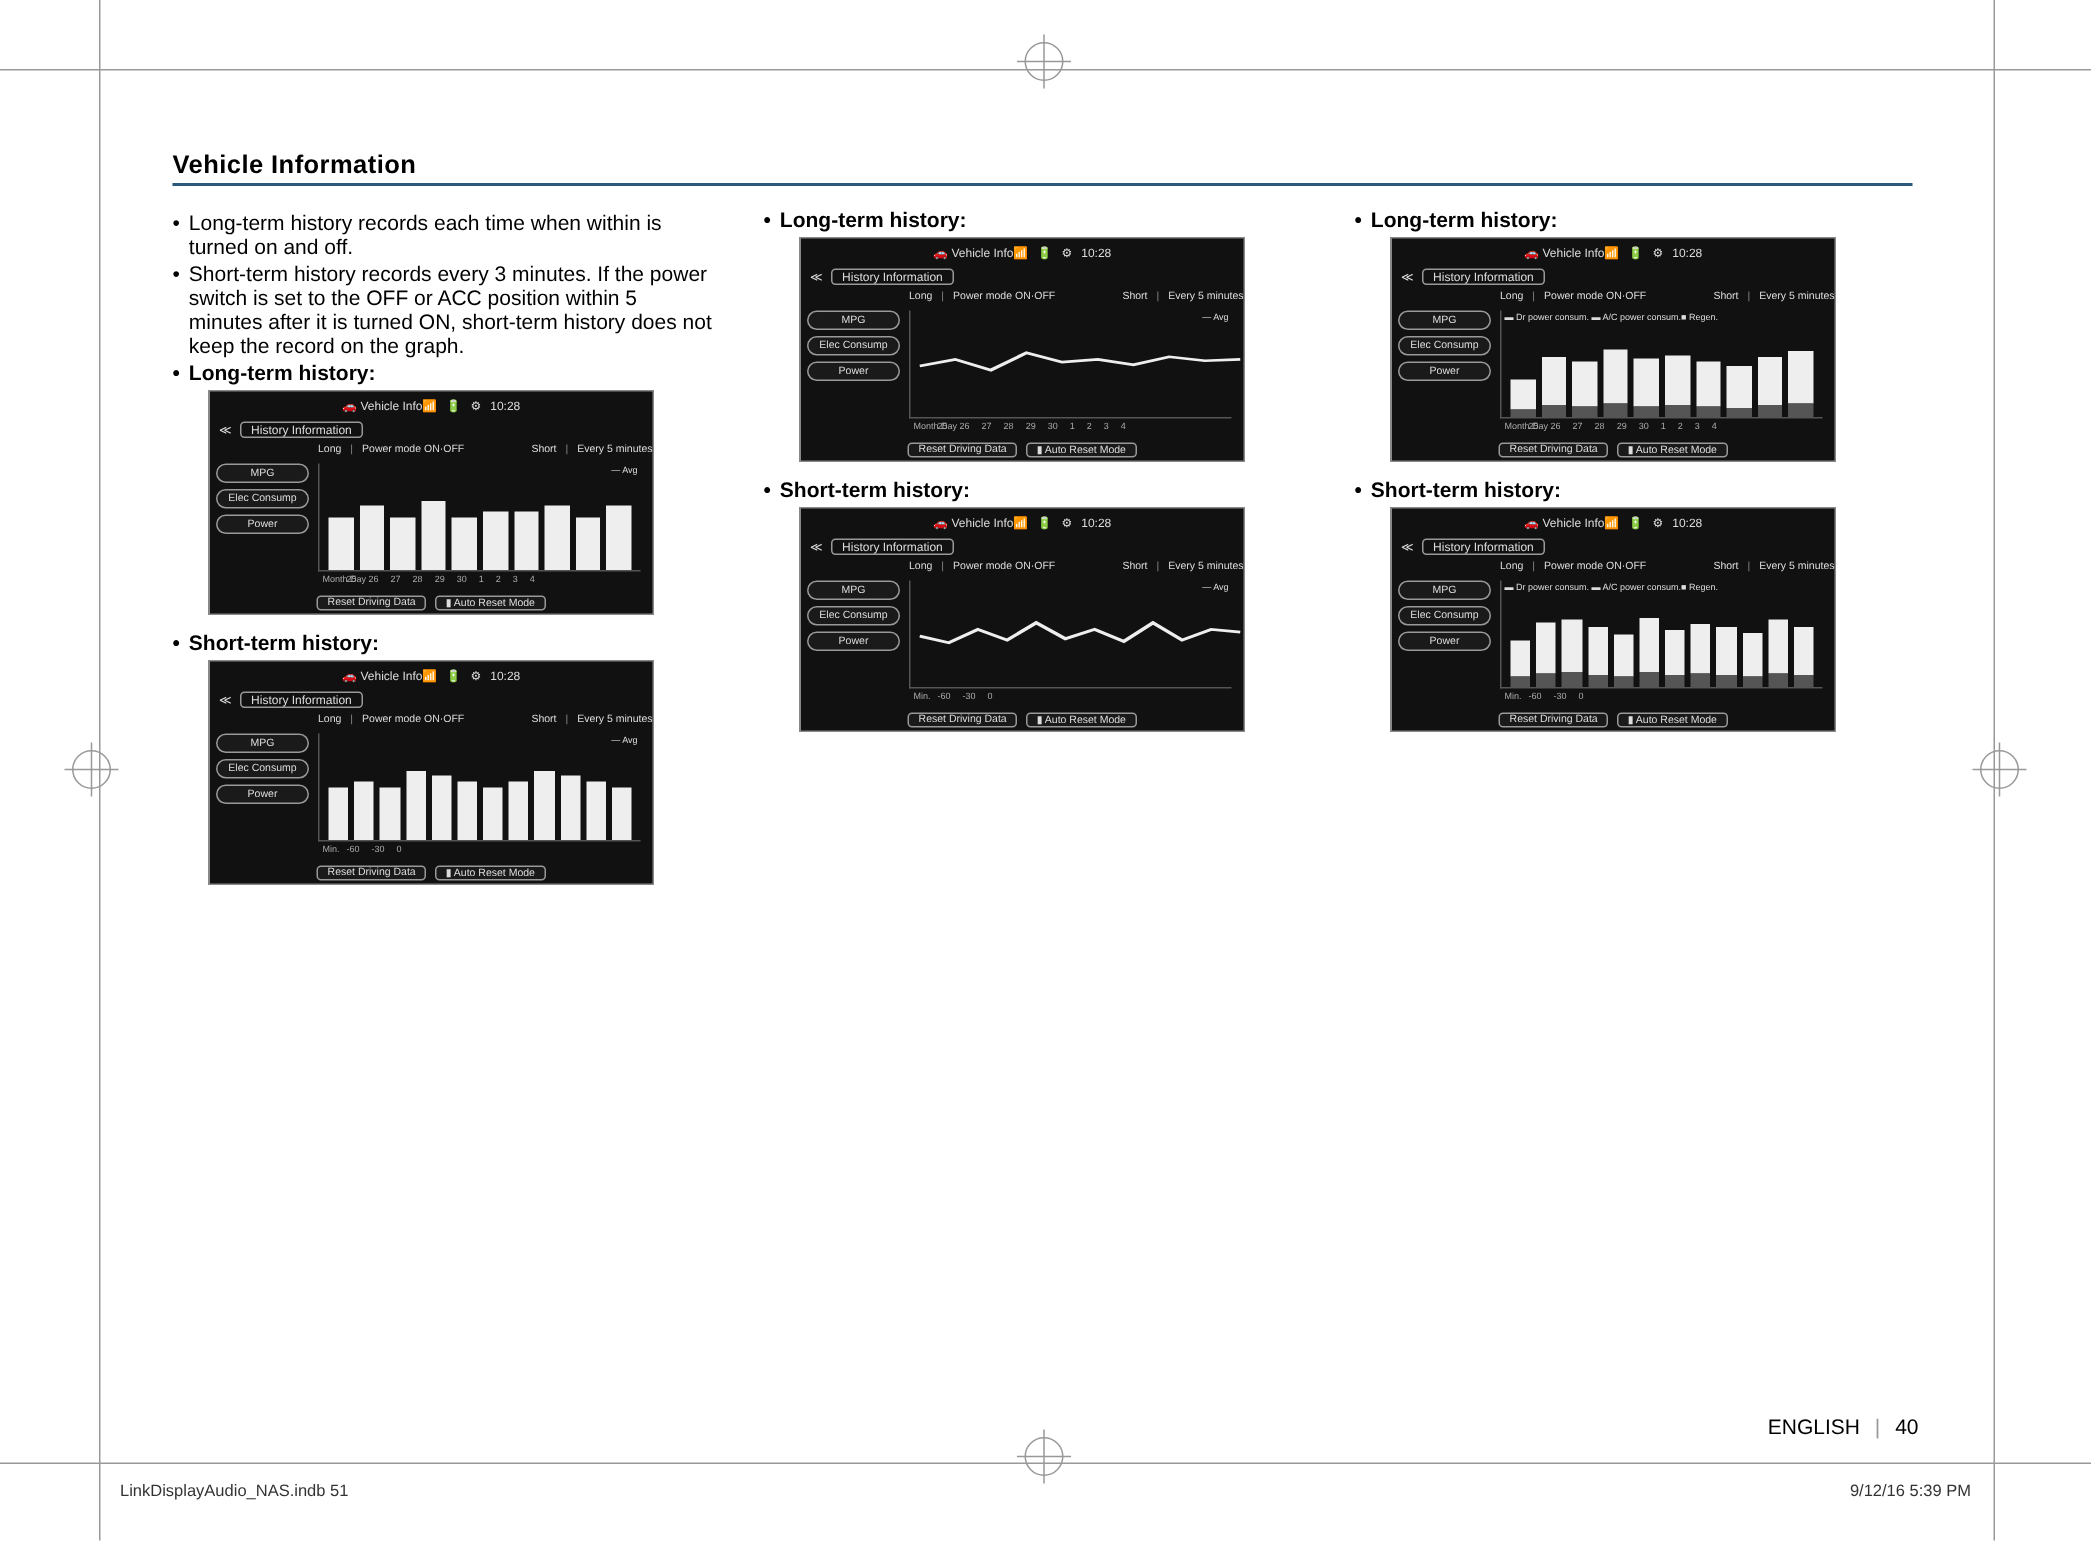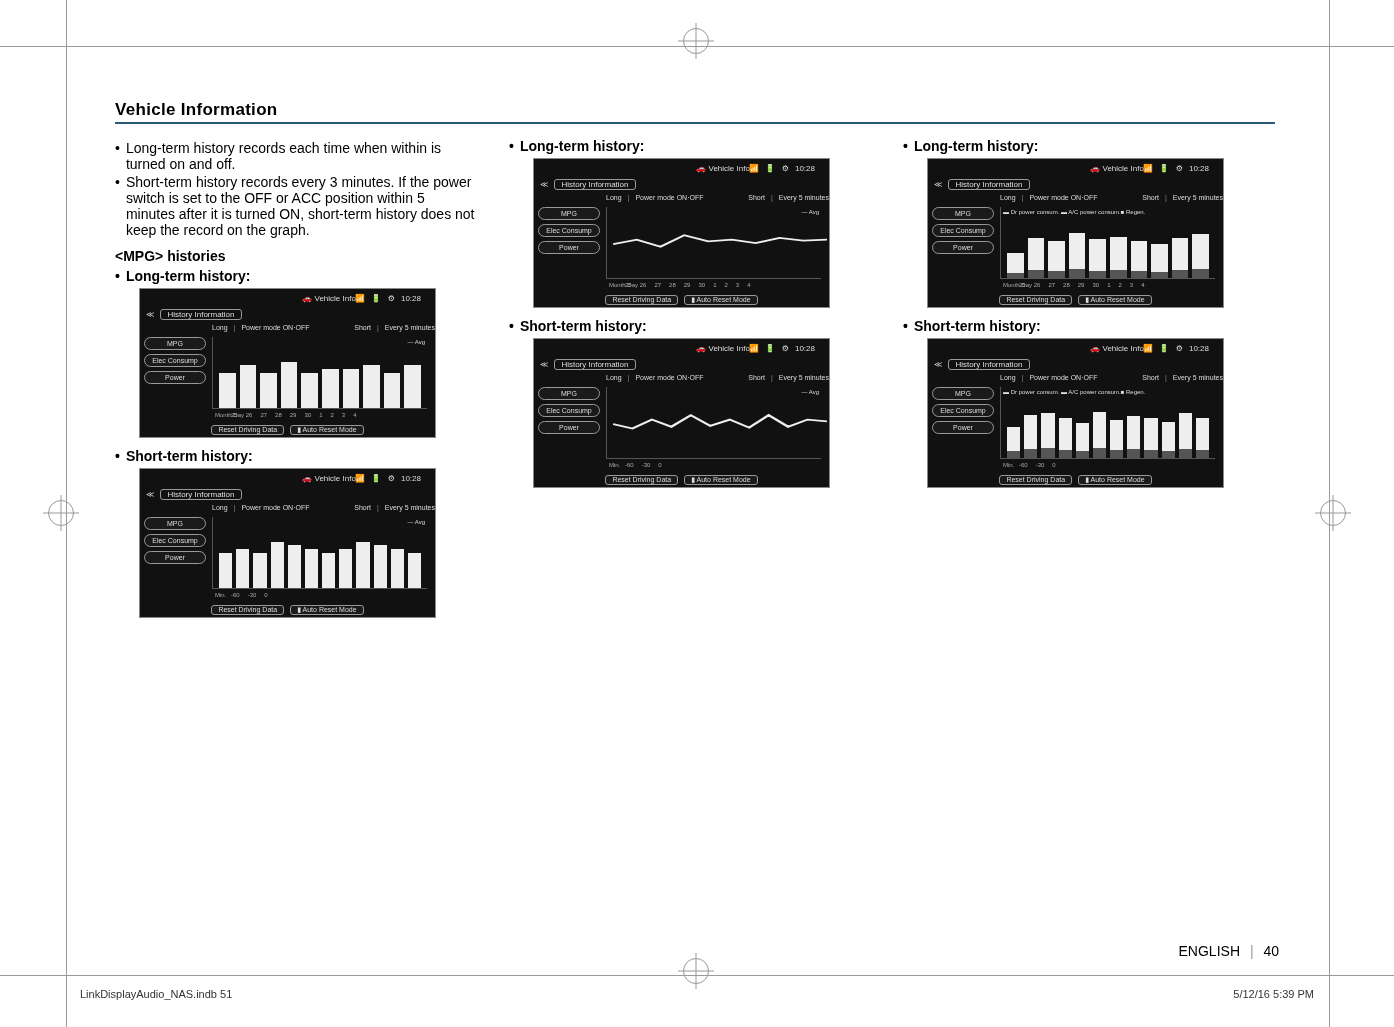--- a/index.html
+++ b/index.html
@@ -62,22 +62,22 @@
     background: #111;
     border: 1px solid #888;
     position: relative;
     color: #ddd;
     font-size: 8px;
   }
   .sshot .top {
     height: 18px;
     display: flex;
     align-items: center;
-    padding: 0 14px;
-    justify-content: flex-end;
+    padding: 0 1px;
+    justify-content: center;
   }
   .sshot .top .right {
     display: flex;
     gap: 6px;
     align-items: center;
   }
   .sshot .crumb {
     height: 14px;
     display: flex;
     align-items: center;
@@ -226,21 +226,20 @@
     <div class="col">
       <div class="dash-item">
         <span class="dash">•</span>
         <span class="text">Long-term history records each time when within is turned on and off.</span>
       </div>
       <div class="dash-item">
         <span class="dash">•</span>
         <span class="text">Short-term history records every 3 minutes. If the power switch is set to the OFF or ACC position within 5 minutes after it is turned ON, short-term history does not keep the record on the graph.</span>
       </div>
 
-      <h4 style="margin-top:10px">&lt;MPG&gt; histories</h4>
       <div class="bullet">
           <span class="dot">•</span>
           <span>Long-term history:</span>
         </div>
       <div class="sshot" id="ss-mpg_long">
           <div class="top">
             <div><span>🚗 </span><span>Vehicle Info</span></div>
             <div class="right">
               <span>📶</span>
               <span>🔋</span>
@@ -679,13 +678,13 @@
     </div>
   </div>
 </div>
 
 <div class="page-footer">
   <span>ENGLISH</span>
   <span class="sep">|</span>
   <span>40</span>
 </div>
 <div class="docfoot-left">LinkDisplayAudio_NAS.indb   51</div>
-<div class="docfoot-right">5/12/16   5:39 PM</div>
+<div class="docfoot-right">9/12/16   5:39 PM</div>
 
 </body></html>

